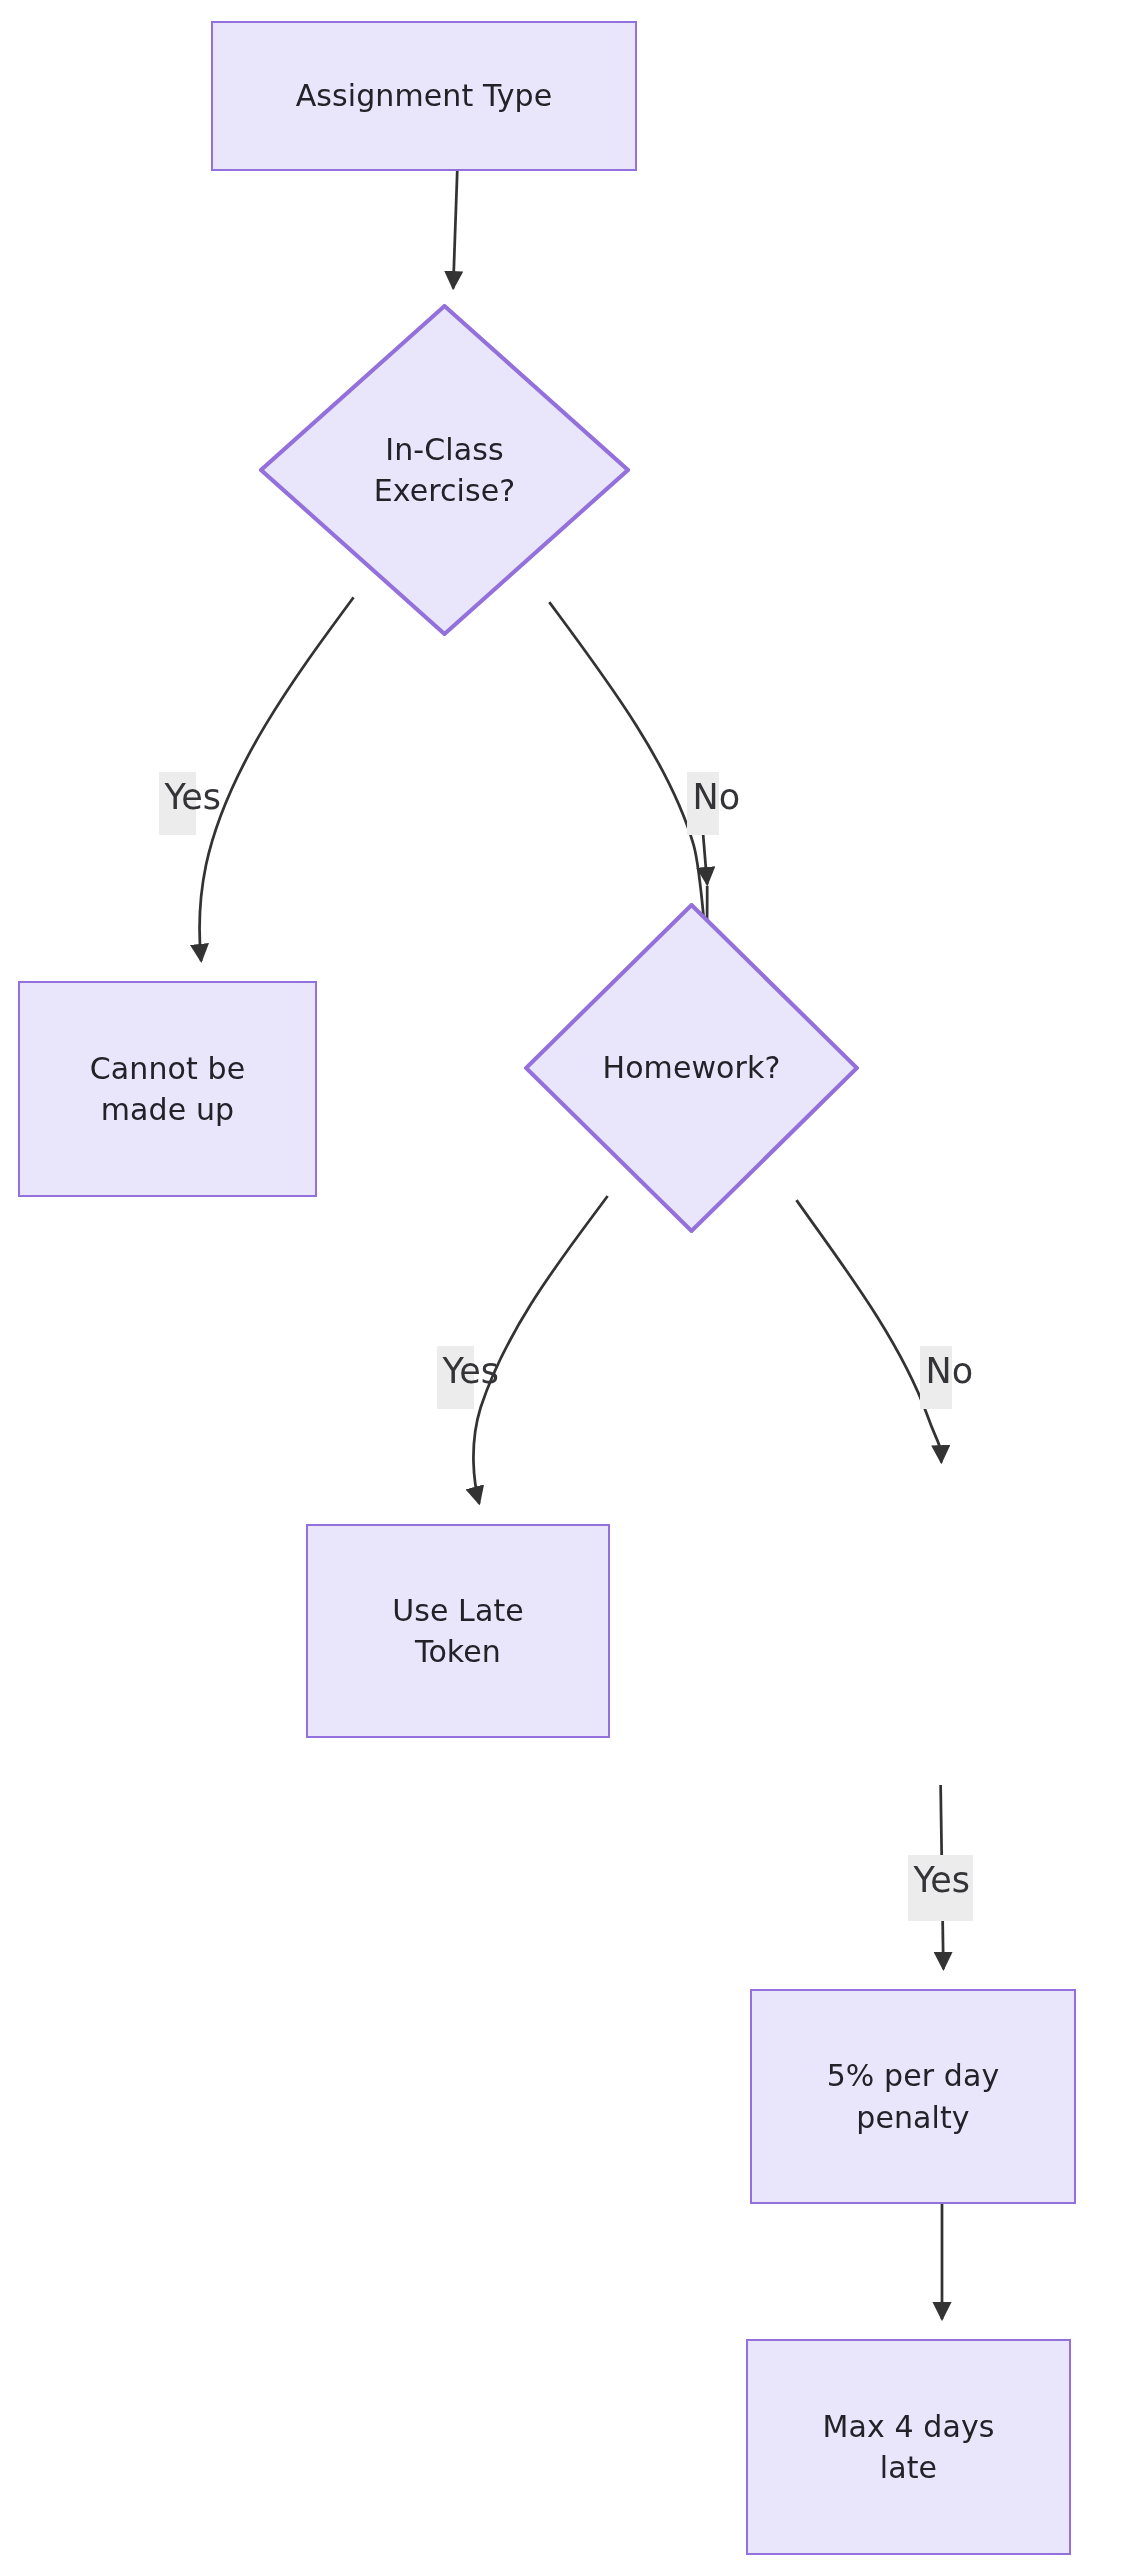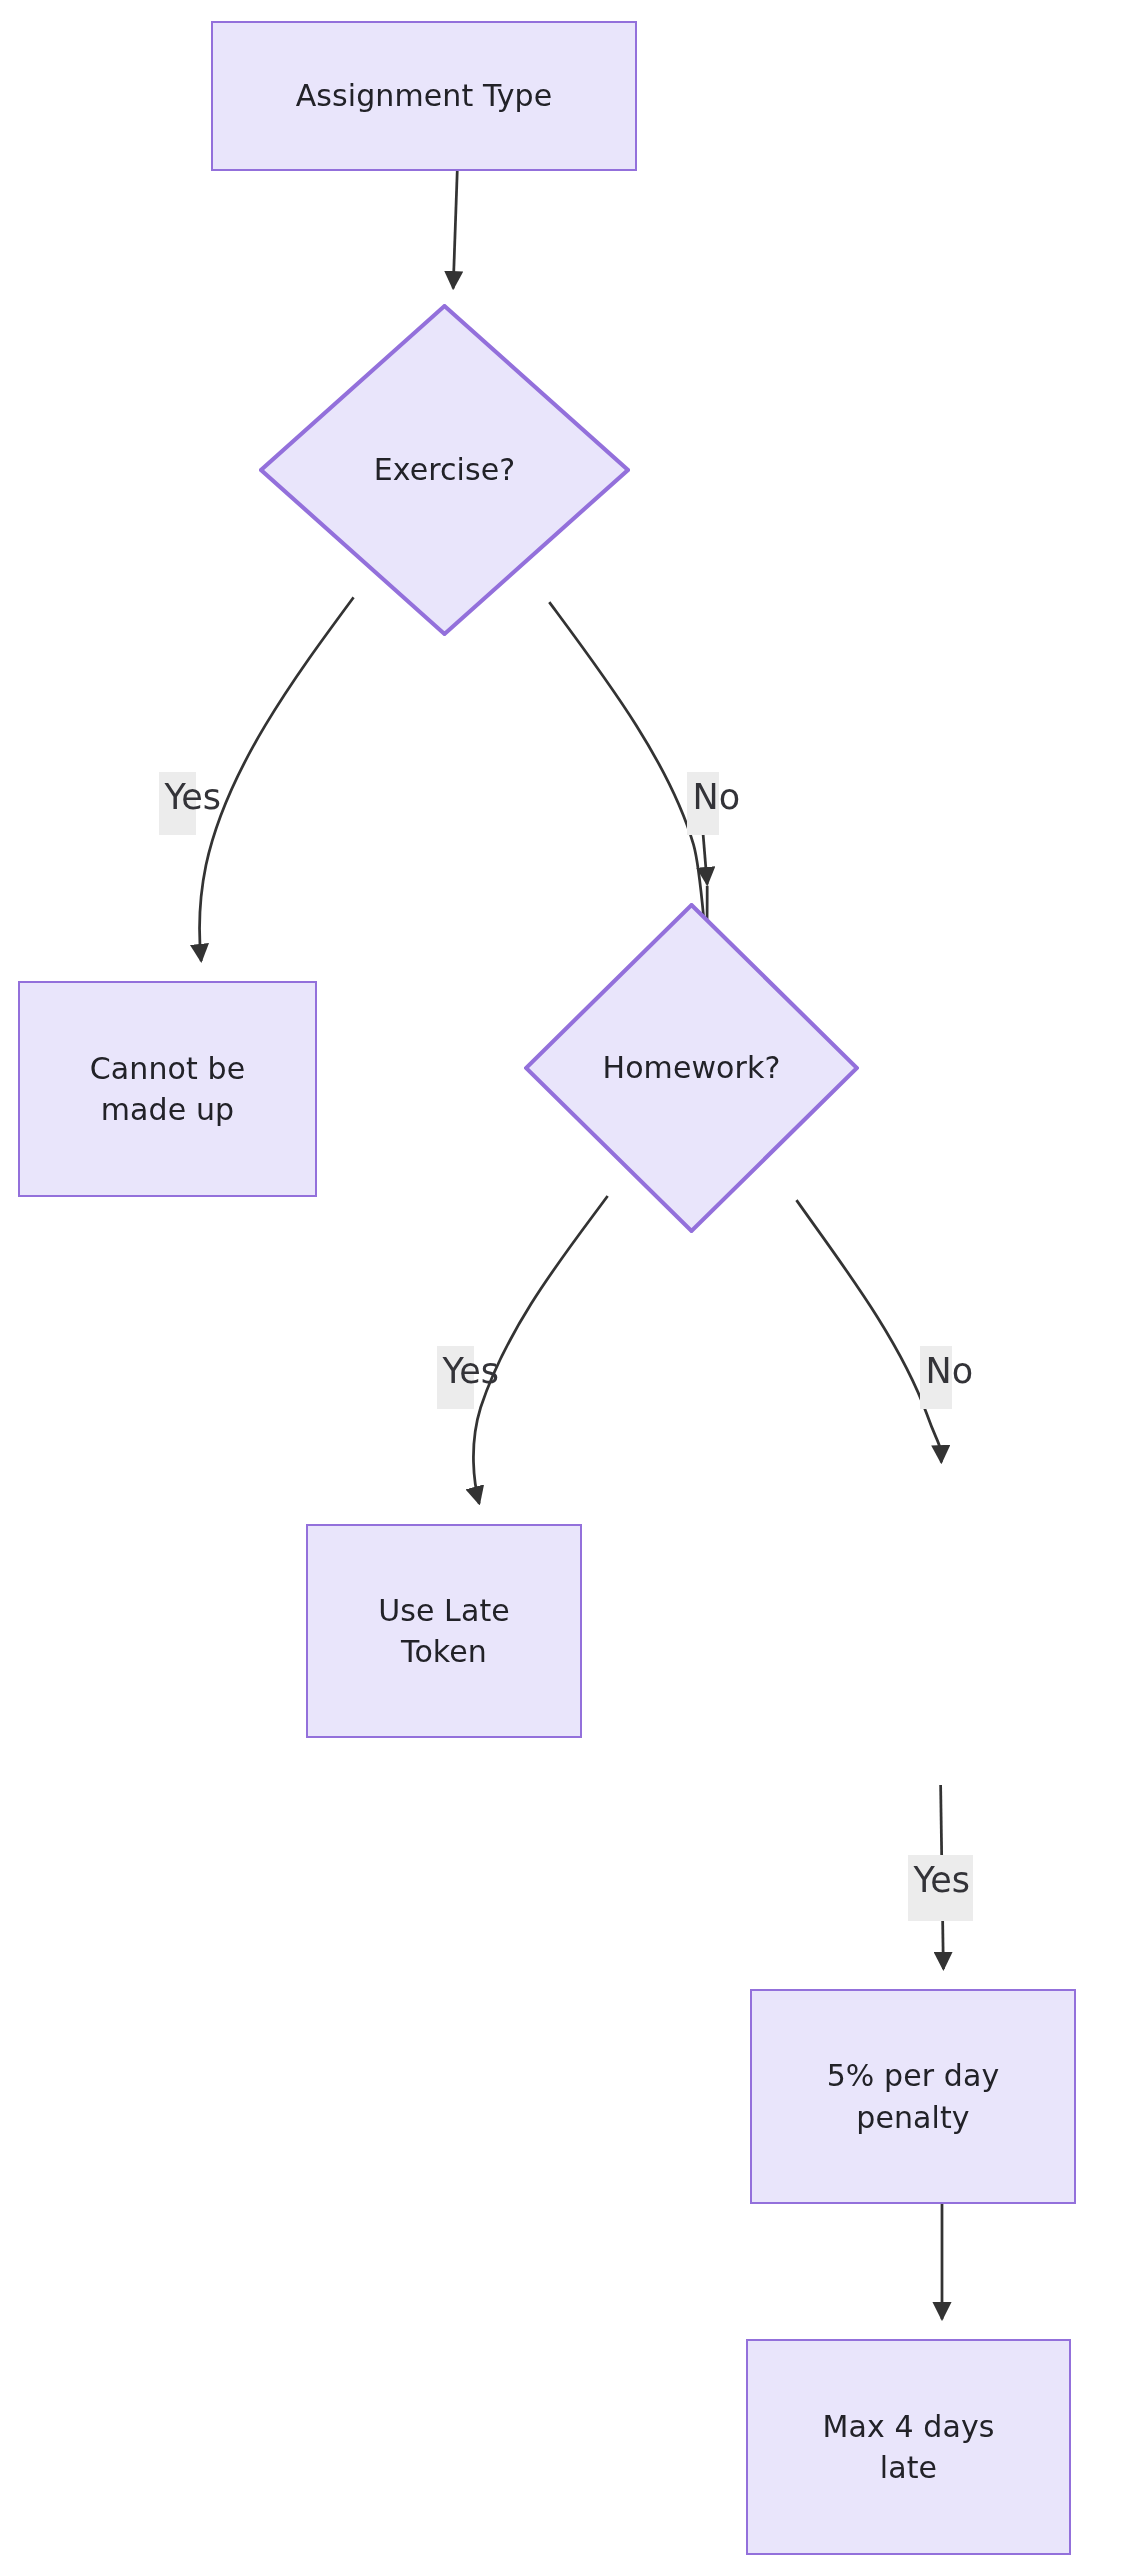--- a/index.html
+++ b/index.html
@@ -101,20 +101,21 @@
 
   <div class="node node-rect" style="left:211px; top:20.6px; width:426px; height:150px;">
     <span>Assignment Type</span>
   </div>
 
   <div class="node node-diamond" style="left:259px; top:304px; width:371px; height:332px;">
     <svg class="diamond-shape" viewBox="0 0 540 484" preserveAspectRatio="none">
       <polygon points="270,3 537,242 270,481 3,242" fill="#e9e5fb" stroke="#9370db" stroke-width="6"></polygon>
     </svg>
     <div class="diamond-label">
+      <div>In-Class</div>
       <div>Exercise?</div>
     </div>
   </div>
 
   <div class="edge-label" style="left:159px; top:772px; width:37px; height:63px;">Yes</div>
 
   <div class="edge-label" style="left:687px; top:772px; width:32px; height:63px;">No</div>
 
   <div class="node node-rect" style="left:18px; top:981px; width:299px; height:216px;">
     <div>
@@ -129,21 +130,21 @@
     </svg>
     <div class="diamond-label">
       <div>Homework?</div>
     </div>
   </div>
 
   <div class="edge-label" style="left:437px; top:1346px; width:37px; height:63px;">Yes</div>
 
   <div class="edge-label" style="left:920px; top:1346px; width:32px; height:63px;">No</div>
 
-  <div class="node node-rect" style="left:306px; top:1524px; width:276px; height:214px;">
+  <div class="node node-rect" style="left:306px; top:1524px; width:304px; height:214px;">
     <div>
       <div>Use Late</div>
       <div>Token</div>
     </div>
   </div>
 
 
   <div class="edge-label" style="left:908px; top:1855px; width:65px; height:66px;">Yes</div>
 
   <div class="node node-rect" style="left:750px; top:1989px; width:326px; height:215px;">

